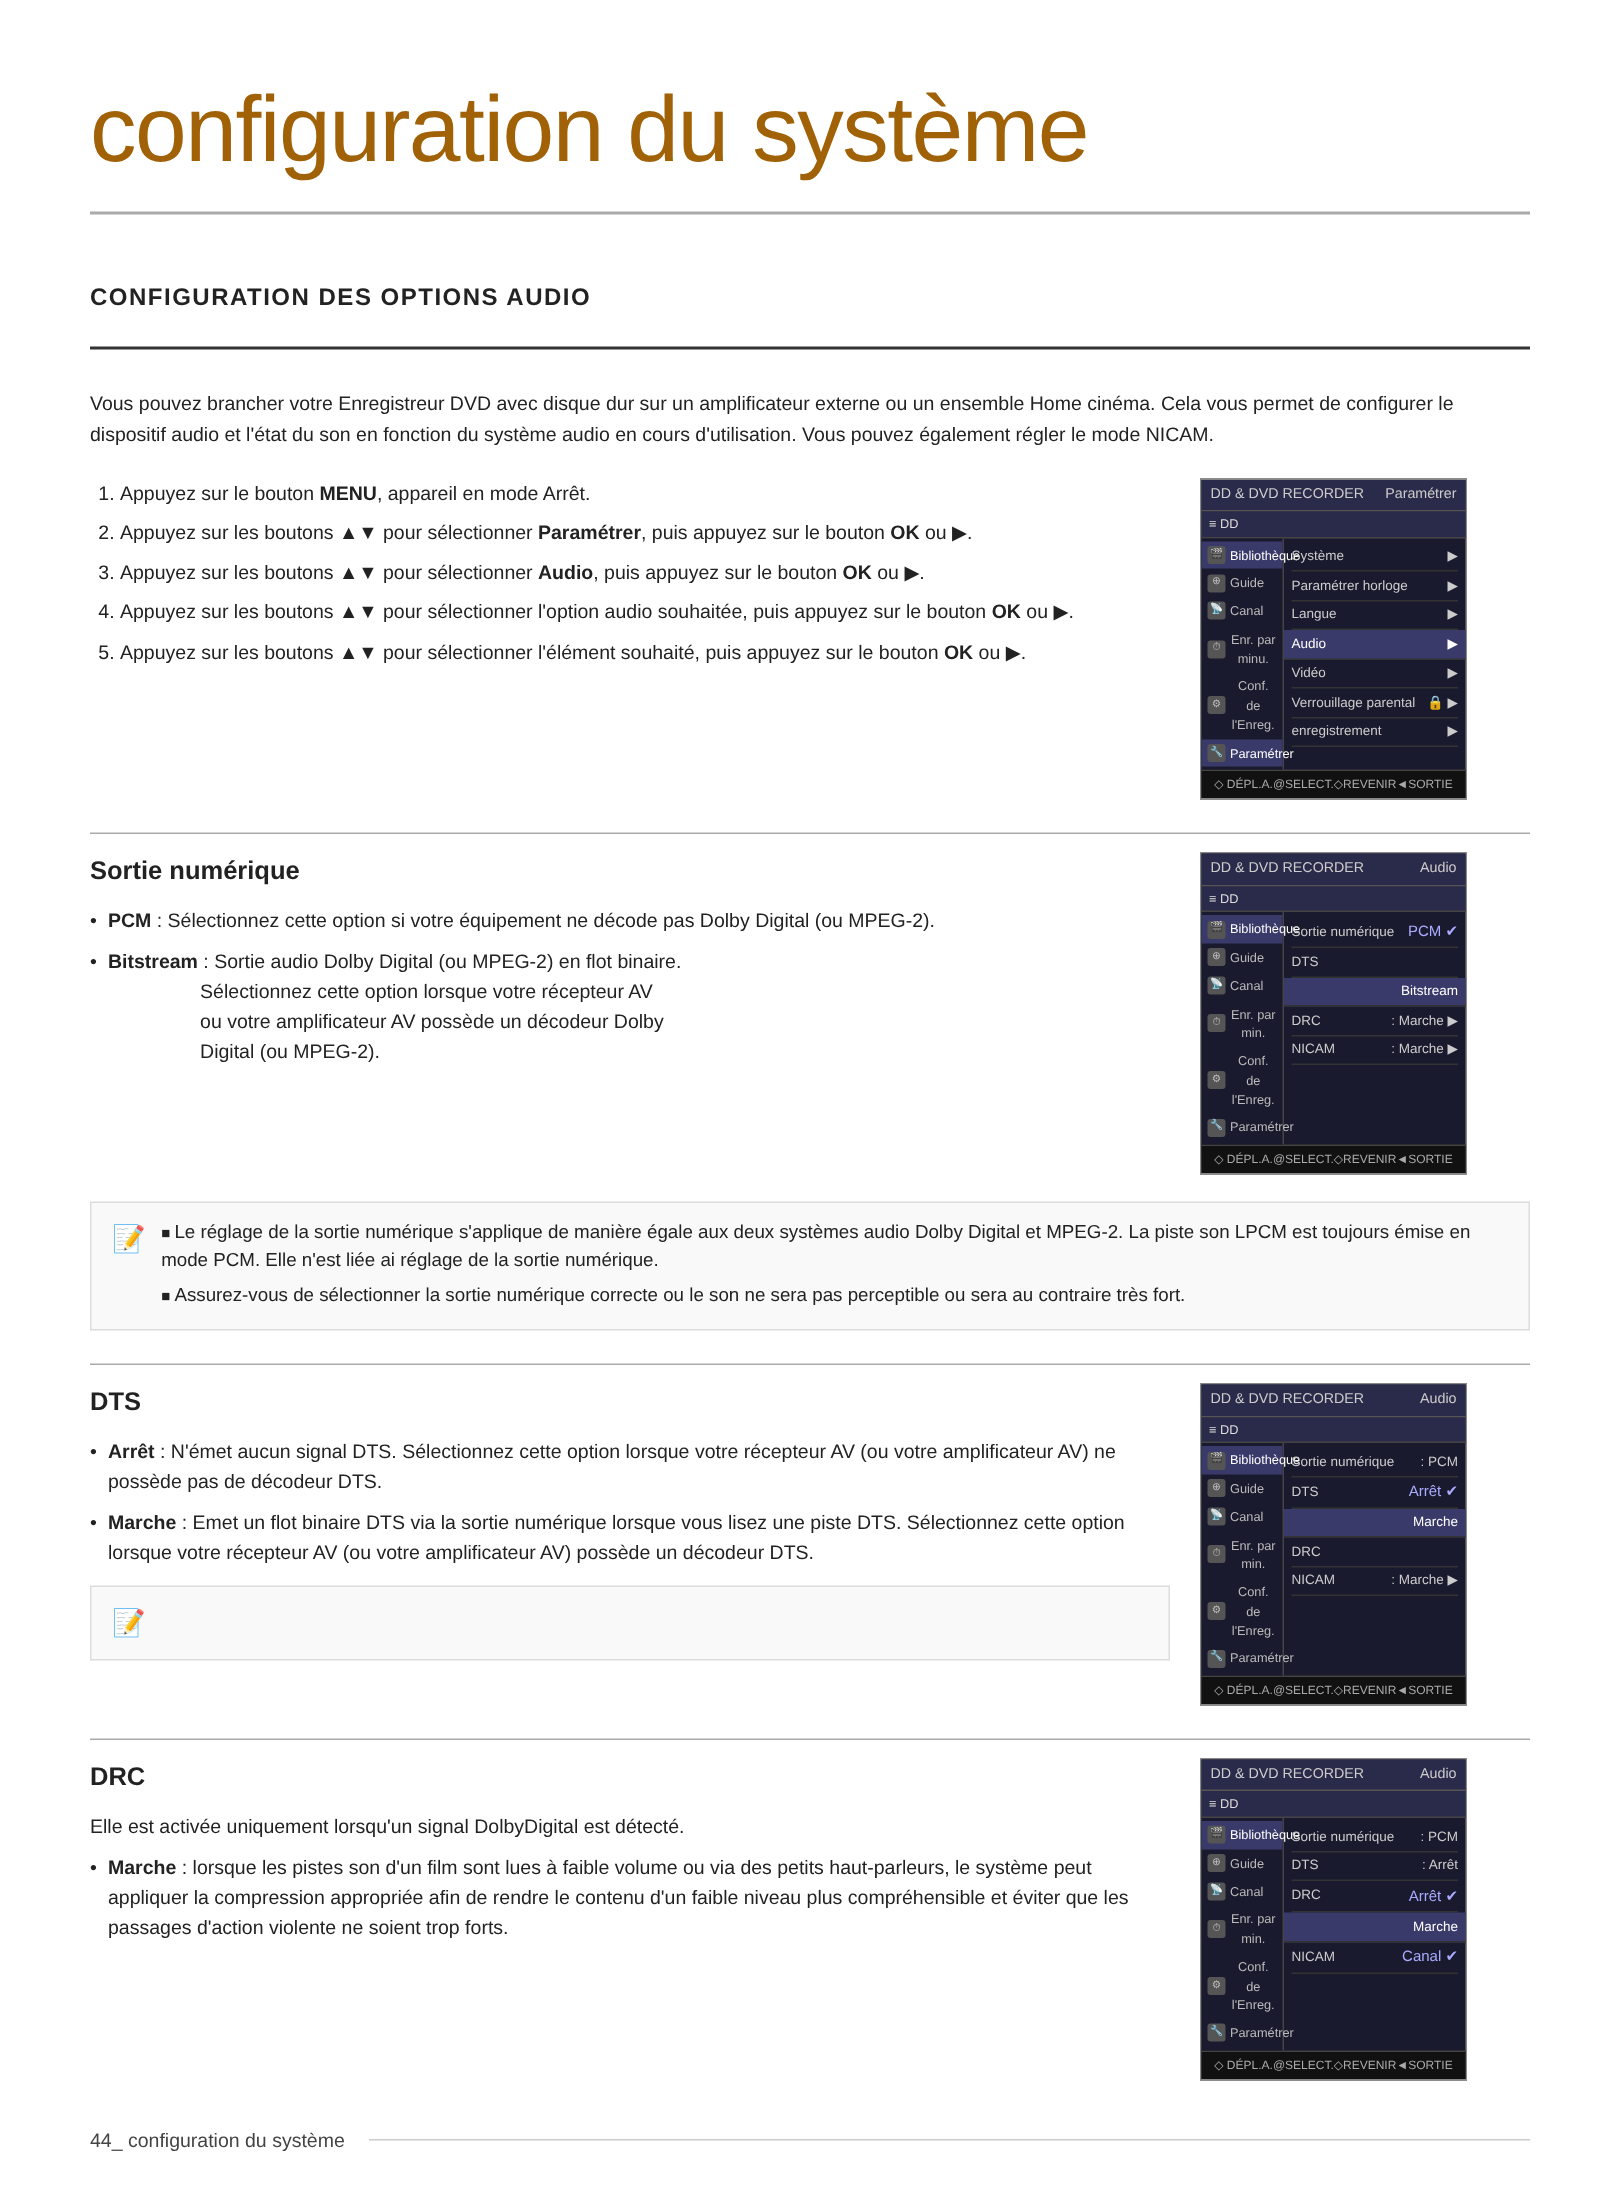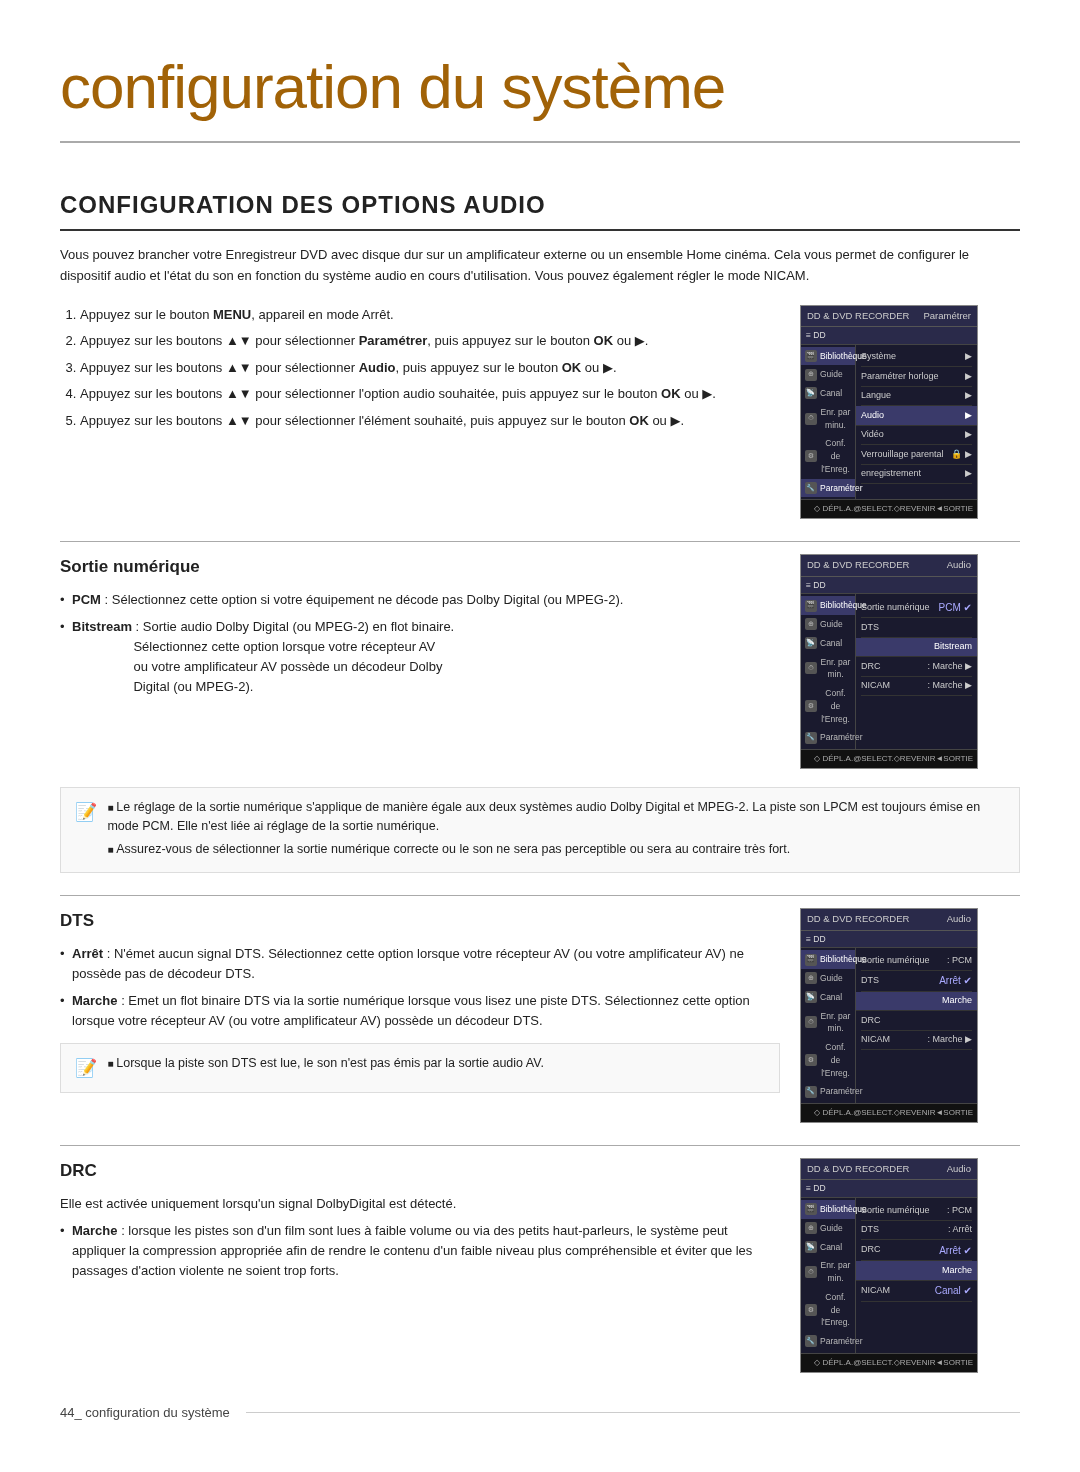--- a/index.html
+++ b/index.html
@@ -19,26 +19,26 @@
       font-weight: 300;
       color: #a16207;
       letter-spacing: -1px;
       margin-bottom: 44px;
       border-bottom: 2px solid #aaa;
       padding-bottom: 8px;
       font-family: Arial, sans-serif;
     }
 
     .section-title {
-      font-size: 24px;
+      font-size: 16px;
       font-weight: bold;
       letter-spacing: 1px;
       border-bottom: 2px solid #333;
-      padding-bottom: 6px;
-      margin-bottom: 14px;
+      padding-bottom: 20px;
+      margin-bottom: 26px;
       text-transform: uppercase;
     }
 
     .intro-text {
       font-size: 13px;
       margin-bottom: 18px;
       line-height: 1.6;
     }
 
     .two-col {
@@ -210,21 +210,21 @@
       padding: 2.5px 5px;
     }
 
     .screen-row .check {
       color: #aaf;
       font-size: 10px;
     }
 
     .screen-footer {
       display: flex;
-      justify-content: flex-end;
+      justify-content: center;
       background: #111;
       padding: 3px 4px;
       font-size: 8px;
       color: #aaa;
       border-top: 1px solid #444;
     }
 
     .screen-dd {
       background: #2a2a4a;
       padding: 2px 5px;
@@ -438,23 +438,20 @@
 <div class="sub-section">
   <div class="two-col">
     <div class="left-col">
       <div class="sub-section-title">DTS</div>
       <ul class="bullet-list">
         <li><strong>Arrêt</strong> : N'émet aucun signal DTS. Sélectionnez cette option lorsque votre récepteur AV (ou votre amplificateur AV) ne possède pas de décodeur DTS.</li>
         <li><strong>Marche</strong> : Emet un flot binaire DTS via la sortie numérique lorsque vous lisez une piste DTS. Sélectionnez cette option lorsque votre récepteur AV (ou votre amplificateur AV) possède un décodeur DTS.</li>
       </ul>
       <div class="note-box">
         <span class="note-icon">📝</span>
-        <div class="note-content">
-          <p>Lorsque la piste son DTS est lue, le son n'est pas émis par la sortie audio AV.</p>
-        </div>
       </div>
     </div>
     <div class="right-col">
       <div class="screen-ui">
         <div class="screen-header">
           <span>DD &amp; DVD RECORDER</span>
           <span>Audio</span>
         </div>
         <div class="screen-dd">≡ DD</div>
         <div class="screen-body">

